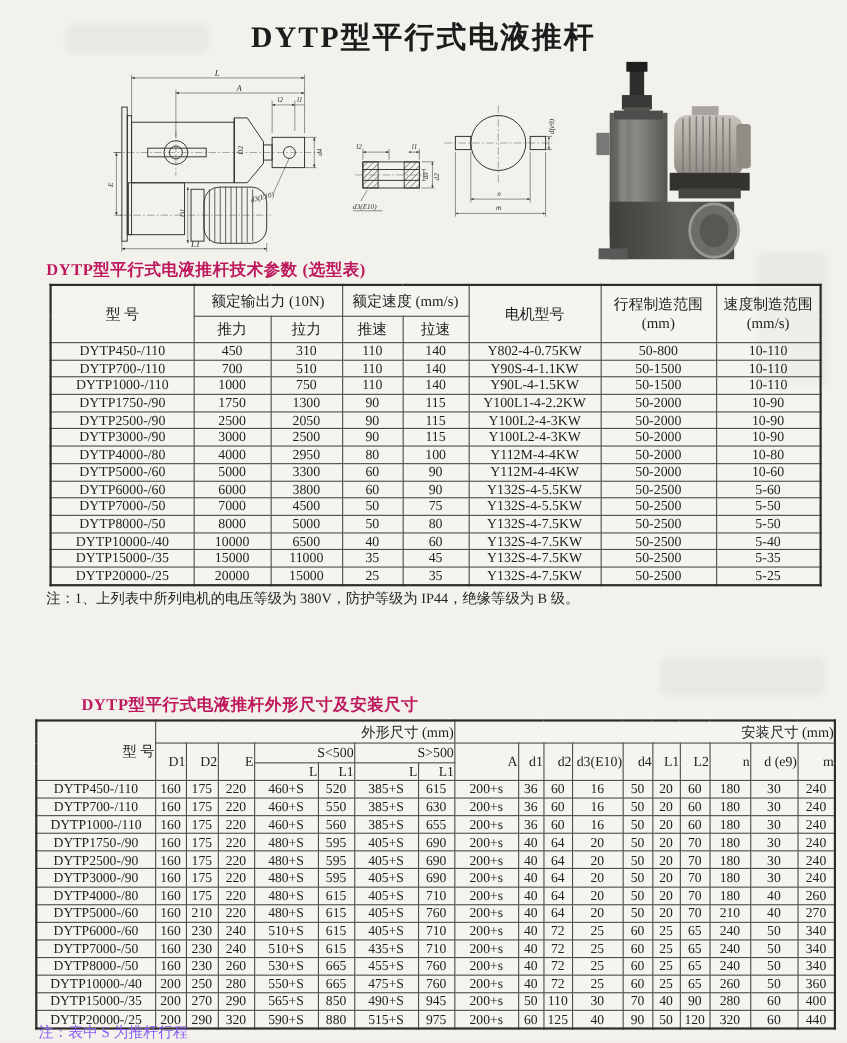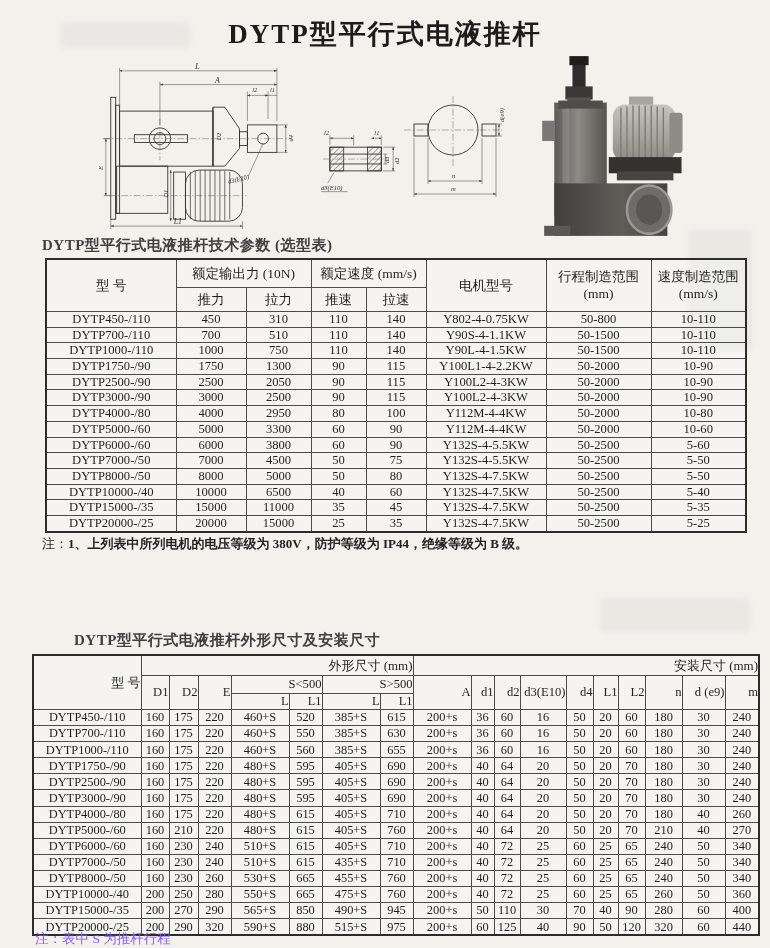--- a/index.html
+++ b/index.html
@@ -15,41 +15,41 @@
   .drw-main{left:98px;top:8px;}
   .drw-bush{left:320px;top:74px;}
   .drw-trunnion{left:398px;top:32px;}
   .photo{left:528px;top:4px;position:absolute;}
   .dim{stroke:#3c3c3c;stroke-width:0.5;fill:none;}
   .out{stroke:#33322f;stroke-width:0.9;fill:none;}
   .cl{stroke:#555;stroke-width:0.45;fill:none;stroke-dasharray:7 2 1.6 2;}
   text.lbl{font-size:8px;font-style:italic;fill:#2e2e2e;font-family:"Liberation Serif","DejaVu Serif",serif;}
   text.lbl-sm{font-size:6.6px;font-style:italic;fill:#2e2e2e;font-family:"Liberation Serif","DejaVu Serif",serif;}
 
-  .caption{position:absolute;font-size:15px;font-weight:bold;color:#404040;letter-spacing:0.5px;}
+  .caption{position:absolute;font-size:15px;font-weight:bold;color:#be185d;letter-spacing:0.5px;}
   .cap1{left:42px;top:236px;}
   .cap2{left:34px;top:631px;margin-left:40px;}
 
   table{border-collapse:collapse;table-layout:fixed;background:rgba(255,255,255,0.25);}
   table,th,td{border:1px solid #4c4b48;}
   table{border:2px solid #2d2c29;}
   th{font-weight:normal;color:#1f1f1f;}
   td{text-align:center;color:#1f1f1f;white-space:nowrap;overflow:hidden;}
 
   .t1{position:absolute;left:45px;top:258px;width:700px;}
   .t1 th{font-size:13.5px;padding:0;}
   .t1 thead tr:first-child th{height:27px;}
   .t1 thead tr:last-child th{height:23px;}
   .t1 td{height:14.7px;font-size:12.6px;padding:0;line-height:1;}
   .th2line span{display:block;line-height:1.25;}
 
   .notes{position:absolute;left:42px;top:534px;width:706px;display:flex;
          font-size:13px;line-height:19.6px;color:#232323;}
   .note-label{flex:0 0 auto;}
-  .note-items{flex:1;font-weight:bold;}
+  .note-items{flex:1;}
   .note-item{padding-left:1.85em;text-indent:-1.85em;}
 
   .t2{position:absolute;left:32px;top:654px;width:724px;}
   .t2 th{font-size:13px;padding:0;text-align:right;}
   .t2 thead tr:nth-child(1) th{height:19px;}
   .t2 thead tr:nth-child(2) th{height:17px;font-size:12.6px;}
   .t2 thead tr:nth-child(3) th{height:14px;font-size:12.4px;}
   .t2 td{height:15.1px;font-size:12.4px;padding:0;line-height:1;}
 
   .footnote{position:absolute;left:35px;top:930px;font-size:13.5px;color:#8b5cf6;}

